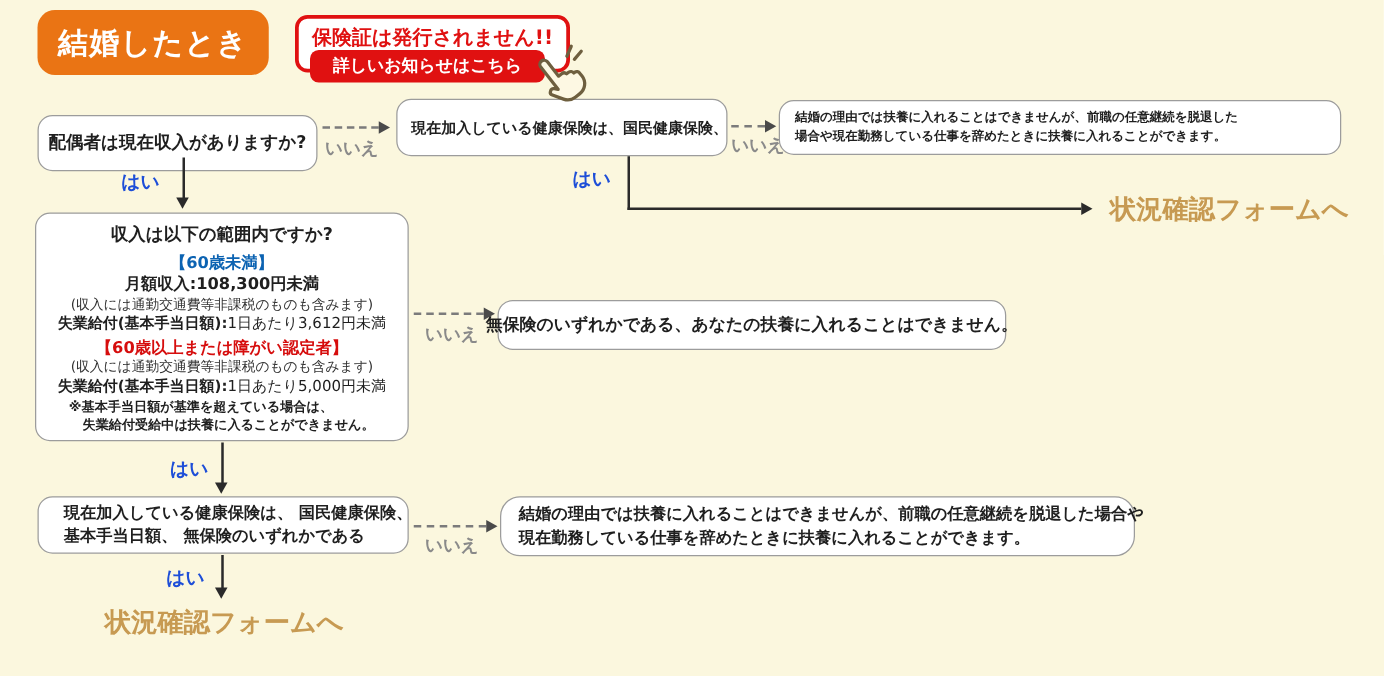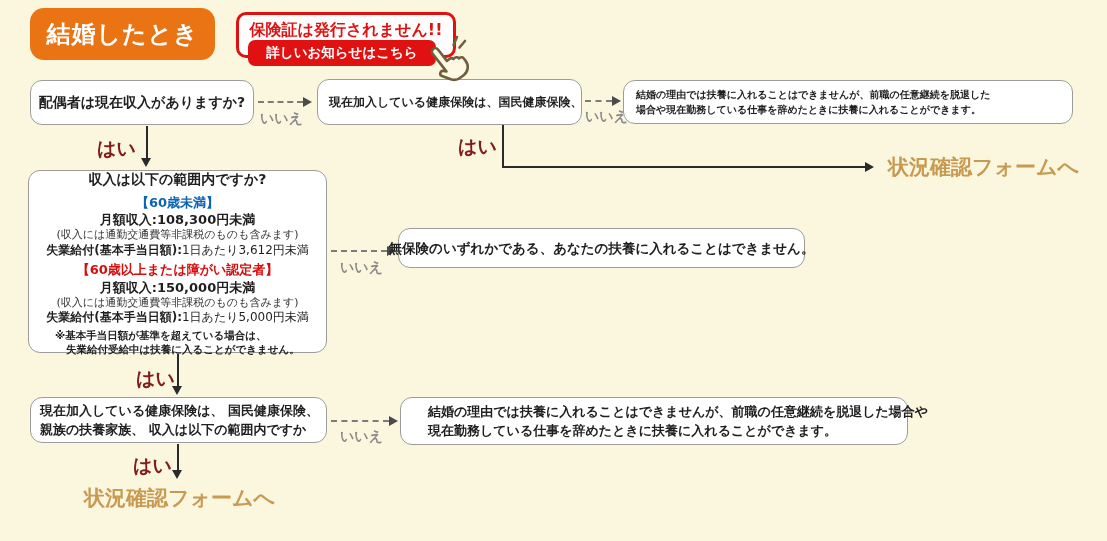--- a/index.html
+++ b/index.html
@@ -18,46 +18,46 @@
     font-weight:700;font-size:16px;white-space:nowrap;}
   .callout-button{position:absolute;left:9px;top:25px;width:188px;height:26px;background:var(--accent-red,#E01111);
     border-radius:7px;color:#fff;font-weight:700;font-size:13.5px;display:flex;align-items:center;justify-content:center;
     white-space:nowrap;cursor:pointer;}
   .hand{position:absolute;left:421px;top:34px;width:54px;height:54px;z-index:5;}
 
   
   .box{position:absolute;background:#fff;border:1.5px solid var(--box-border,#9C9C9C);border-radius:12px;
     box-sizing:border-box;color:var(--text-dark,#1F1F1F);font-weight:700;display:flex;flex-direction:column;
     justify-content:center;line-height:1.5;}
-  .box.center{align-items:center;text-align:center;}
+  .box.center{align-items:center;text-align:center;margin-top:12px;}
   .box p{margin:0;white-space:nowrap;}
 
   .b-q1{left:30px;top:80px;width:224px;height:45px;font-size:14px;}
   .b-q2{left:317px;top:79px;width:265px;height:46px;font-size:12px;padding-left:11px;}
   .b-r1{left:623px;top:80px;width:450px;height:44px;font-size:10px;padding-left:12px;}
   .b-r2{left:398px;top:228px;width:407px;height:40px;font-size:13.5px;}
-  .b-q3{left:30px;top:397px;width:297px;height:46px;font-size:13px;padding-left:9px;}
-  .b-r3{left:400px;top:397px;width:508px;height:48px;font-size:13px;padding-left:27px;}
+  .b-q3{left:30px;top:397px;width:297px;height:46px;font-size:13px;padding-left:20px;}
+  .b-r3{left:400px;top:397px;width:508px;height:48px;font-size:13px;padding-left:14px;border-radius:16px;}
 
   
   .criteria{left:28px;top:170px;width:299px;height:183px;align-items:center;text-align:center;padding-top:4px;}
   .criteria p{margin:0;line-height:1.32;}
   .cq{font-size:14px;margin-bottom:2px !important;}
   .chead{font-size:13px;margin-top:3px !important;}
   .blue{color:var(--accent-blue,#0C63B2);}
   .red{color:var(--criteria-red,#D60D0D);}
   .cbold{font-size:13px;}
   .cnote{font-size:11px;font-weight:400;color:#333;}
   .cline{font-size:12px;}
   .cline .val{font-weight:400;}
   .cfoot{font-size:10.5px;align-self:flex-start;padding-left:26px;margin-top:3px !important;}
   .cfoot.indent{padding-left:37px;margin-top:0 !important;}
 
   
-  .lbl-yes{position:absolute;font-weight:700;font-size:19px;color:#7f1d1d;white-space:nowrap;}
+  .lbl-yes{position:absolute;font-weight:700;font-size:15px;color:#1d4ed8;white-space:nowrap;}
   .lbl-no{position:absolute;font-weight:700;font-size:14px;color:var(--label-gray,#8A8A8A);white-space:nowrap;}
 
   
   .vline{position:absolute;width:2px;background:var(--arrow-dark,#2A2A2A);}
   .hline{position:absolute;height:2px;background:var(--arrow-dark,#2A2A2A);}
   .tri-down{position:absolute;width:0;height:0;border-left:5.5px solid transparent;border-right:5.5px solid transparent;
     border-top:9px solid var(--arrow-dark,#2A2A2A);}
   .tri-right{position:absolute;width:0;height:0;border-top:5.5px solid transparent;border-bottom:5.5px solid transparent;
     border-left:9px solid var(--arrow-dark,#2A2A2A);}
   .tri-right.gray{border-left-color:#4a4a4a;}
@@ -123,42 +123,41 @@
   <div class="tri-right" style="left:865px;top:161.5px;"></div>
   <a class="form-link" style="left:888px;top:153px;">状況確認フォームへ</a>
 
   <div class="box criteria">
     <p class="cq">収入は以下の範囲内ですか?</p>
     <p class="chead blue">【60歳未満】</p>
     <p class="cbold">月額収入:108,300円未満</p>
     <p class="cnote">(収入には通勤交通費等非課税のものも含みます)</p>
     <p class="cline"><span>失業給付(基本手当日額):</span><span class="val">1日あたり3,612円未満</span></p>
     <p class="chead red">【60歳以上または障がい認定者】</p>
-    <p class="cbold">月額収入:150,000円未満</p>
     <p class="cnote">(収入には通勤交通費等非課税のものも含みます)</p>
     <p class="cline"><span>失業給付(基本手当日額):</span><span class="val">1日あたり5,000円未満</span></p>
     <p class="cfoot">※基本手当日額が基準を超えている場合は、</p>
     <p class="cfoot indent">失業給付受給中は扶養に入ることができません。</p>
   </div>
 
   <div class="dash" style="left:331px;top:250px;width:56px;"></div>
   <div class="tri-right gray" style="left:387px;top:245.5px;"></div>
   <span class="lbl-no" style="left:340px;top:259px;">いいえ</span>
 
   <div class="box center b-r2">
     <p>無保険のいずれかである、あなたの扶養に入れることはできません。</p>
   </div>
 
   <span class="lbl-yes" style="left:136px;top:366px;">はい</span>
   <div class="vline" style="left:177px;top:354px;height:33px;"></div>
   <div class="tri-down" style="left:172px;top:386px;"></div>
 
   <div class="box b-q3">
     <p>現在加入している健康保険は、 国民健康保険、</p>
-    <p>親族の扶養家族、 収入は以下の範囲内ですか</p>
+    <p>基本手当日額、 無保険のいずれかである</p>
   </div>
   <div class="box b-r3">
     <p>結婚の理由では扶養に入れることはできませんが、前職の任意継続を脱退した場合や</p>
     <p>現在勤務している仕事を辞めたときに扶養に入れることができます。</p>
   </div>
 
   <div class="dash" style="left:331px;top:420px;width:58px;"></div>
   <div class="tri-right gray" style="left:389px;top:415.5px;"></div>
   <span class="lbl-no" style="left:340px;top:428px;">いいえ</span>
 

